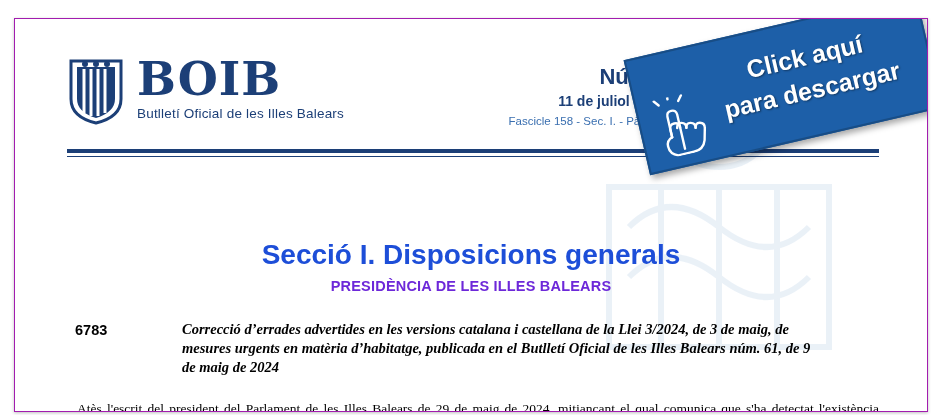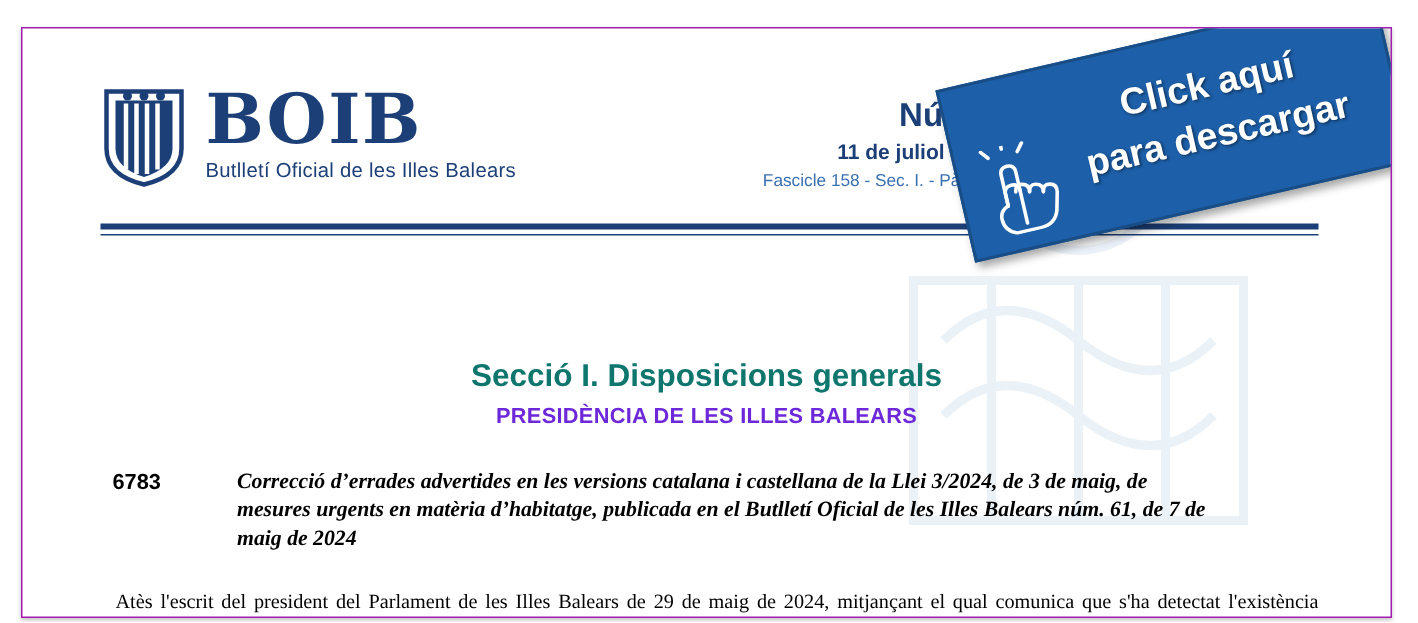--- a/index.html
+++ b/index.html
@@ -118,38 +118,38 @@
   .content {
     position: absolute;
     left: 0;
     top: 150px;
     right: 0;
   }
   .section-title {
     text-align: center;
     font-family: "Liberation Sans", sans-serif;
     font-weight: bold;
-    font-size: 21px;
-    color: #0f766e;
+    font-size: 28px;
+    color: #1d4ed8;
     margin-top: 70px;
   }
   .section-sub {
     text-align: center;
     font-family: "Liberation Sans", sans-serif;
     font-weight: bold;
     font-size: 14.5px;
     color: #6d28d9;
     margin-top: 7px;
     letter-spacing: 0.2px;
   }
 
   .entry {
     position: relative;
     margin-top: 26px;
-    padding-left: 28px;
+    padding-left: 52px;
     padding-right: 110px;
   }
   .entry-number {
     position: absolute;
     left: 60px;
     top: 2px;
     font-family: "Liberation Sans", sans-serif;
     font-weight: bold;
     font-size: 14.5px;
     color: #000;
@@ -258,21 +258,21 @@
     <div class="rule-thick"></div>
     <div class="rule-thin"></div>
   </div>
 
   <div class="content">
     <div class="section-title">Secció I. Disposicions generals</div>
     <div class="section-sub">PRESIDÈNCIA DE LES ILLES BALEARS</div>
 
     <div class="entry">
       <div class="entry-number">6783</div>
-      <div class="entry-title">Correcció d’errades advertides en les versions catalana i castellana de la Llei 3/2024, de 3 de maig, de mesures urgents en matèria d’habitatge, publicada en el Butlletí Oficial de les Illes Balears núm. 61, de 7 de maig de 2024</div>
+      <div class="entry-title">Correcció d’errades advertides en les versions catalana i castellana de la Llei 3/2024, de 3 de maig, de mesures urgents en matèria d’habitatge, publicada en el Butlletí Oficial de les Illes Balears núm. 61, de 9 de maig de 2024</div>
     </div>
 
     <div class="paragraph">Atès l'escrit del president del Parlament de les Illes Balears de 29 de maig de 2024, mitjançant el qual comunica que s'ha detectat l'existència d'errades en les versions catalana i castellana de la Llei 3/2024, de 3 de maig, de mesures urgents en matèria d'habitatge, publicada en el</div>
   </div>
 
   <div class="ribbon">
     <div class="ribbon-bg"></div>
     <svg class="ribbon-hand" viewBox="0 0 56 60">
       <g stroke="#ffffff" stroke-width="2.4" fill="none" stroke-linecap="round">
         <path d="M6 6 l-4 -5 M16 2 l0 -6 M26 6 l4 -5"></path>

